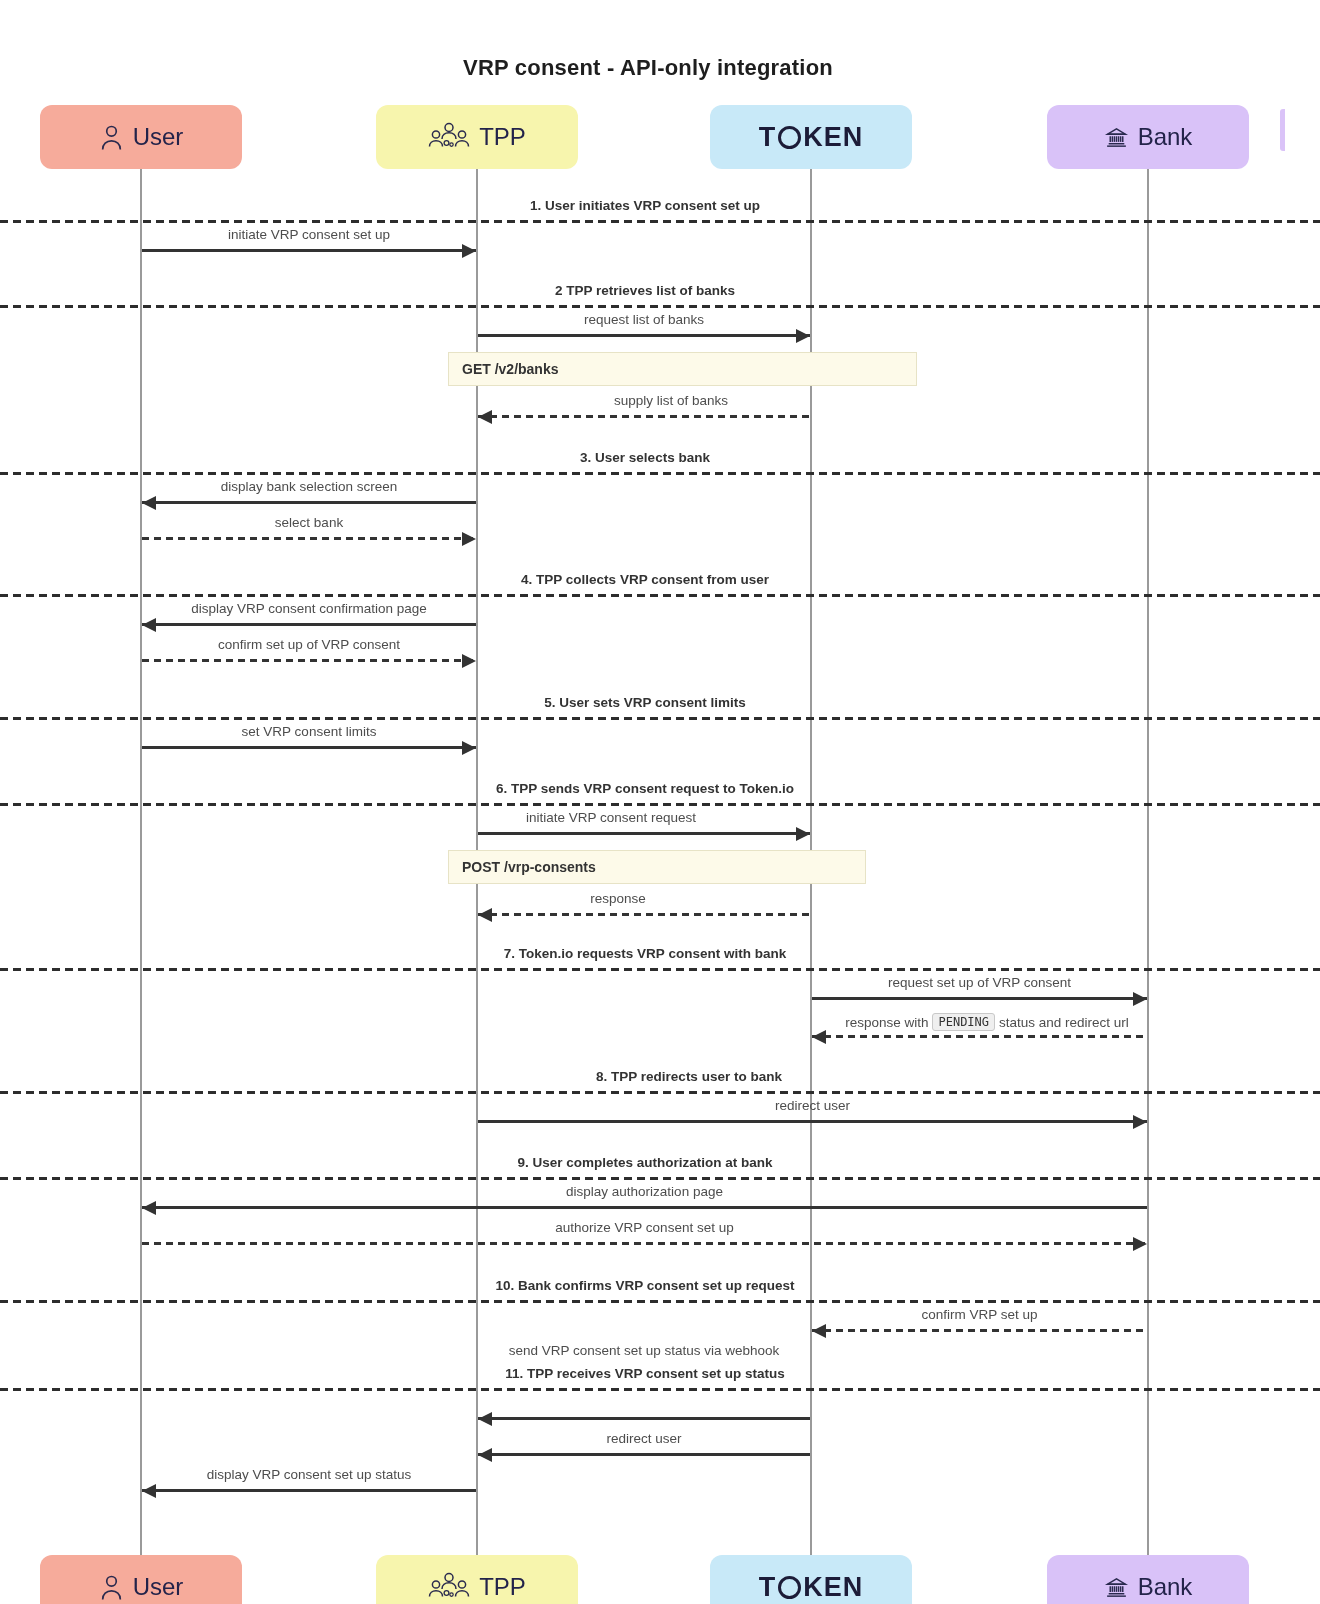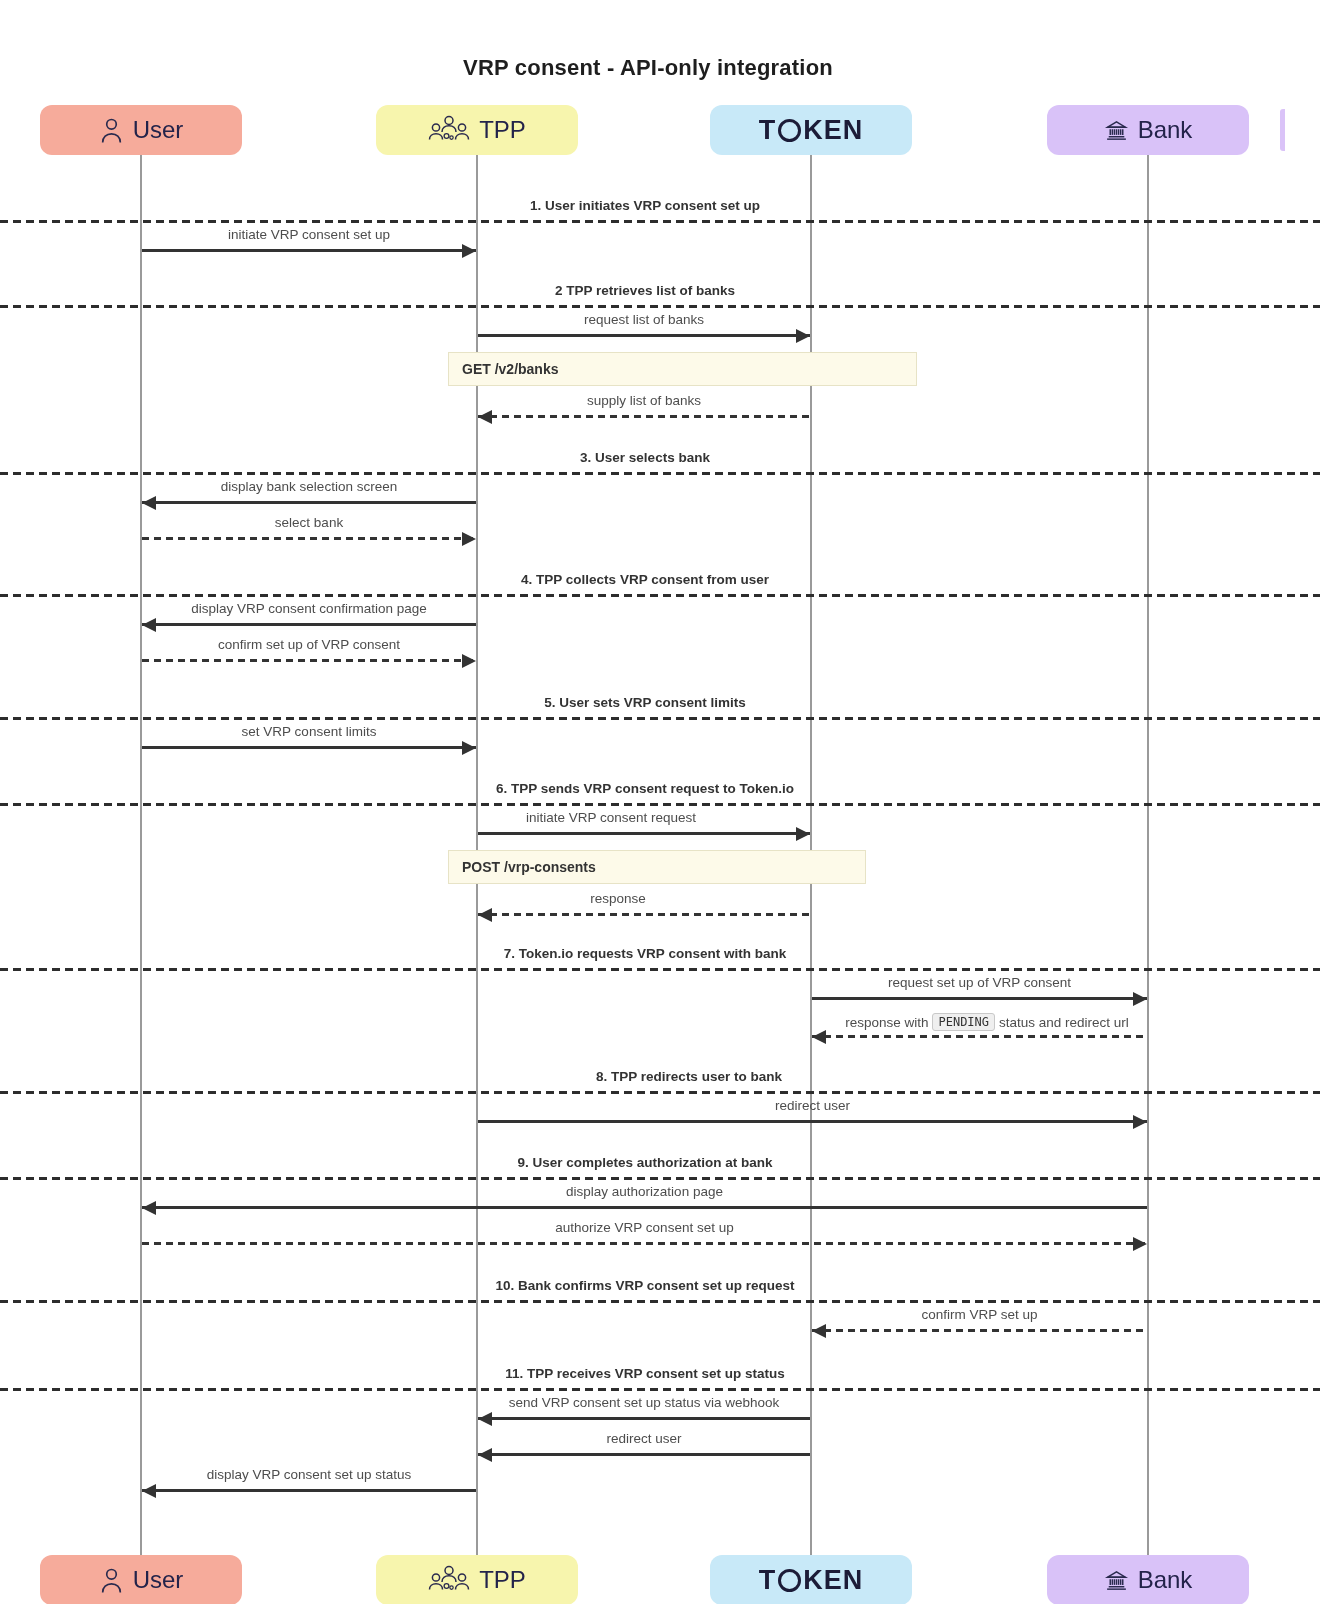--- a/index.html
+++ b/index.html
@@ -4,21 +4,21 @@
 <style>
   html,body { margin:0; padding:0; background:#ffffff; }
   body { font-family:"Liberation Sans", sans-serif; }
   #diagram { position:relative; width:1320px; height:1604px; background:#ffffff; overflow:hidden;margin-top:37px; }
 
   .title { position:absolute; top:18px; left:0; width:1296px; text-align:center;
            font-size:22px; font-weight:700; color:#1e1e1e; letter-spacing:0.2px; }
 
   .lifeline { position:absolute; width:2px; top:118px; height:1400px; background:#9a9a9a; }
 
-  .actor-box { position:absolute; width:202px; height:50px; border-radius:12px;
+  .actor-box { position:absolute; width:202px; height:64px; border-radius:12px;
                display:flex; align-items:center; justify-content:center; gap:9px;
                color:#23234a; font-size:24px; }
   .actor-box svg { display:block; }
 
   .token-logo { display:flex; align-items:center; font-size:27px; font-weight:600;
                 letter-spacing:1px; color:#1c1c38; }
   .logo-o { width:23px; height:23px; border:3px solid #1c1c38; border-radius:50%;
             display:inline-block; box-sizing:border-box; margin:0 2px; }
 
   .section-divider { position:absolute; left:0; width:1320px; height:3px;
@@ -64,21 +64,21 @@
       <div class="arrowhead right" style="top: 207px; left: 462px;"></div>
       <div class="msg-label" style="left: 141px; top: 190px; width: 336px;">initiate VRP consent set up</div>
       <div class="section-divider" style="top: 268px;"></div>
       <div class="section-title" style="top: 246px;">2 TPP retrieves list of banks</div>
       <div class="msg-line" style="left: 478px; top: 297px; width: 332px;"></div>
       <div class="arrowhead right" style="top: 292px; left: 796px;"></div>
       <div class="msg-label" style="left: 477px; top: 275px; width: 334px;">request list of banks</div>
       <div class="api-note" style="left: 448px; top: 315px; width: 469px; height: 34px;">GET /v2/banks</div>
       <div class="msg-line dashed" style="left: 478px; top: 378px; width: 332px;"></div>
       <div class="arrowhead left" style="top: 373px; left: 478px;"></div>
-      <div class="msg-label" style="left: 477px; top: 356px; width: 334px;">supply list of banks</div>
+      <div class="msg-label" style="left: 477px; top: 356px; width: 334px; padding-left: 27px;">supply list of banks</div>
       <div class="section-divider" style="top: 435px;"></div>
       <div class="section-title" style="top: 413px;">3. User selects bank</div>
       <div class="msg-line" style="left: 142px; top: 464px; width: 334px;"></div>
       <div class="arrowhead left" style="top: 459px; left: 142px;"></div>
       <div class="msg-label" style="left: 141px; top: 442px; width: 336px;">display bank selection screen</div>
       <div class="msg-line dashed" style="left: 142px; top: 500px; width: 334px;"></div>
       <div class="arrowhead right" style="top: 495px; left: 462px;"></div>
       <div class="msg-label" style="left: 141px; top: 478px; width: 336px;">select bank</div>
       <div class="section-divider" style="top: 557px;"></div>
       <div class="section-title" style="top: 535px;">4. TPP collects VRP consent from user</div>
@@ -129,21 +129,21 @@
       <div class="msg-label" style="left: 141px; top: 1183px; width: 1007px;">authorize VRP consent set up</div>
       <div class="section-divider" style="top: 1263px;"></div>
       <div class="section-title" style="top: 1241px;">10. Bank confirms VRP consent set up request</div>
       <div class="msg-line dashed" style="left: 812px; top: 1292px; width: 335px;"></div>
       <div class="arrowhead left" style="top: 1287px; left: 812px;"></div>
       <div class="msg-label" style="left: 811px; top: 1270px; width: 337px;">confirm VRP set up</div>
       <div class="section-divider" style="top: 1351px;"></div>
       <div class="section-title" style="top: 1329px;">11. TPP receives VRP consent set up status</div>
       <div class="msg-line" style="left: 478px; top: 1380px; width: 332px;"></div>
       <div class="arrowhead left" style="top: 1375px; left: 478px;"></div>
-      <div class="msg-label" style="left: 477px; top: 1358px; width: 334px; text-align: center;">send VRP consent set up status via webhook</div>
+      <div class="msg-label" style="left: 477px; top: 1306px; width: 334px; text-align: center;">send VRP consent set up status via webhook</div>
       <div class="msg-line" style="left: 478px; top: 1416px; width: 332px;"></div>
       <div class="arrowhead left" style="top: 1411px; left: 478px;"></div>
       <div class="msg-label" style="left: 477px; top: 1394px; width: 334px;">redirect user</div>
       <div class="msg-line" style="left: 142px; top: 1452px; width: 334px;"></div>
       <div class="arrowhead left" style="top: 1447px; left: 142px;"></div>
       <div class="msg-label" style="left: 141px; top: 1430px; width: 336px;">display VRP consent set up status</div>
     </div>
   <div id="actors-top">
       <div class="actor-box" style="left: 40px; top: 68px; background: rgb(246, 171, 155);">
         <span class="actor-icon">

